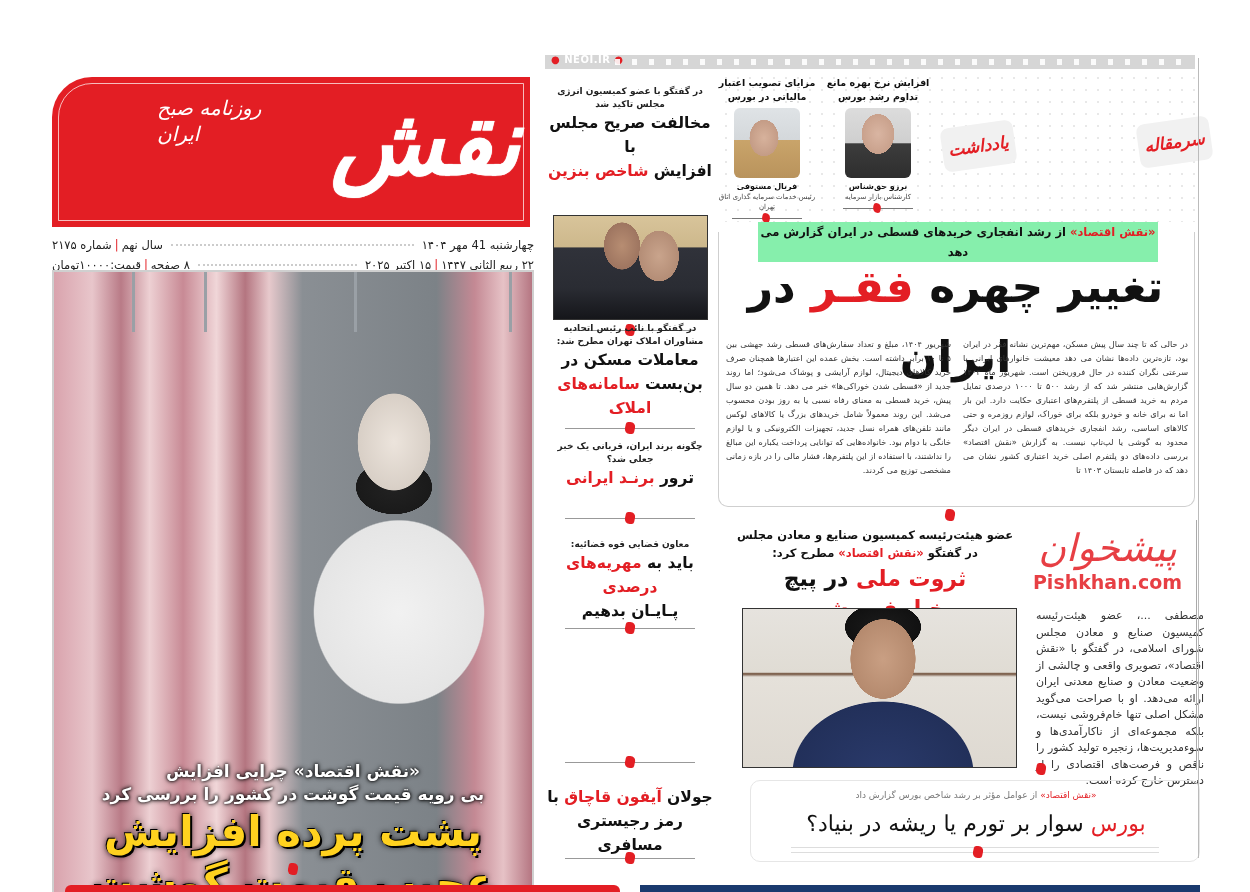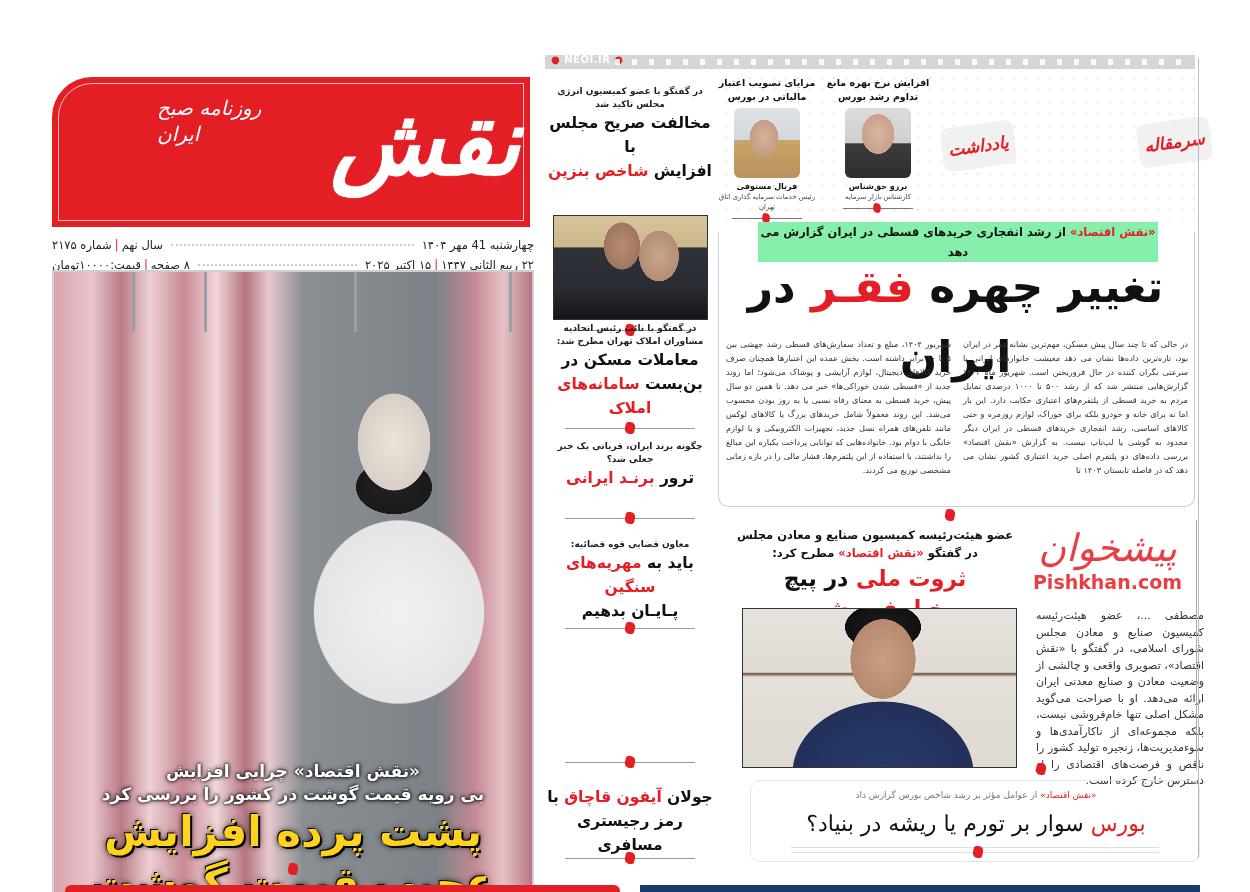--- a/index.html
+++ b/index.html
@@ -160,21 +160,21 @@
   <div class="mid-story" style="top:390px">
     <div class="k">چگونه برند ایران، قربانی یک خبر جعلی شد؟</div>
     <div class="t"><span>ترور </span><span class="red">برنـد ایرانی</span></div>
   </div>
   <div class="mid-divider" style="top:468px">
       <span class="page-marker"></span>
     </div>
 
   <div class="mid-story" style="top:488px">
     <div class="k">معاون قضایی قوه قضائیه:</div>
-    <div class="t"><span>باید به </span><span class="red">مهریه‌های سنگین</span><br><span>پـایـان بدهیم</span></div>
+    <div class="t"><span>باید به </span><span class="red">مهریه‌های درصدی</span><br><span>پـایـان بدهیم</span></div>
   </div>
   <div class="mid-divider" style="top:578px">
       <span class="page-marker"></span>
     </div>
 
   <div class="mid-divider" style="top:712px">
       <span class="page-marker"></span>
     </div>
 
   <div class="mid-story" style="top:735px">

